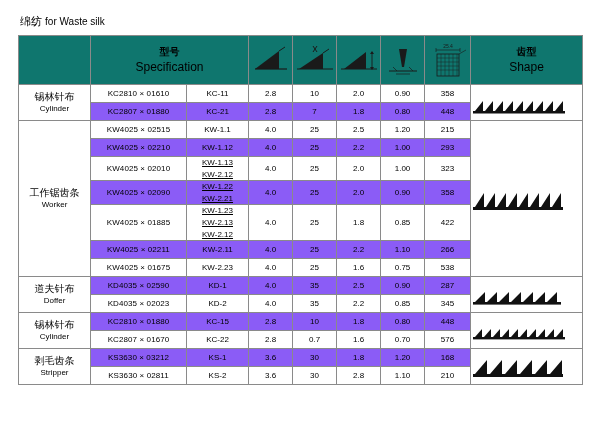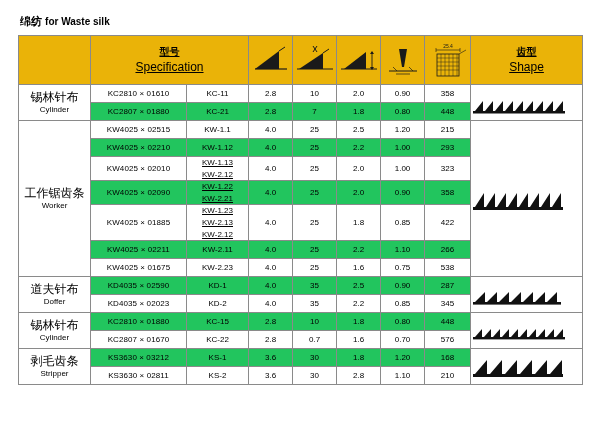--- a/index.html
+++ b/index.html
@@ -19,21 +19,21 @@
     width: 600px;
     height: 438px;
     box-sizing: border-box;
     padding: 14px 18px 10px 18px;
   }
   .page-title {
     font-size: 11px;
     line-height: 14px;
     margin: 0 0 6px 2px;
     color: #000;
-    font-weight: bold;
+    font-weight: normal;
   }
   .page-title .cn { font-size: 11px; }
   .page-title .en { font-size: 10px; }
 
   table.spec {
     border-collapse: collapse;
     table-layout: fixed;
     width: 564px;
     border: 1px solid #777;
   }
@@ -51,40 +51,40 @@
   .c-app   { width: 72px; }
   .c-spec  { width: 96px; }
   .c-model { width: 62px; }
   .c-n1    { width: 44px; }
   .c-n2    { width: 44px; }
   .c-n3    { width: 44px; }
   .c-n4    { width: 44px; }
   .c-n5    { width: 46px; }
   .c-shape { width: 112px; }
 
-  thead td { background: #eab308; height: 48px; text-decoration: underline; }
+  thead td { background: #0f766e; height: 48px; }
   .head-label { line-height: 1.35; }
   .head-label .cn { font-size: 10px; font-weight: bold; display: block; }
   .head-label .en { font-size: 12px; display: block; }
 
   .head-icon {
     display: flex;
     align-items: center;
     justify-content: center;
     height: 46px;
   }
 
   tbody td { height: 17px; }
   .app-cell { background: #ffffff; }
-  .app-cell .cn { font-size: 12px; display: block; line-height: 1.3; }
+  .app-cell .cn { font-size: 10px; display: block; line-height: 1.3; font-family: Liberation Mono, monospace; }
   .app-cell .en { font-size: 8px; display: block; line-height: 1.3; }
 
   .spec-cell { font-size: 8px; letter-spacing: .1px; }
   .model-cell { font-size: 8px; margin-top: 8px; }
-  .shaded { background: #22c55e; padding-left: 41px; }
+  .shaded { background: #8b5cf6; padding-left: 41px; }
   .shape-cell { background: #ffffff; }
 
   .multi-line span { display: block; line-height: 1.45; text-decoration: underline; }
 
   svg { display: block; }
 </style>
 </head>
 <body>
 
 <div id="page">

